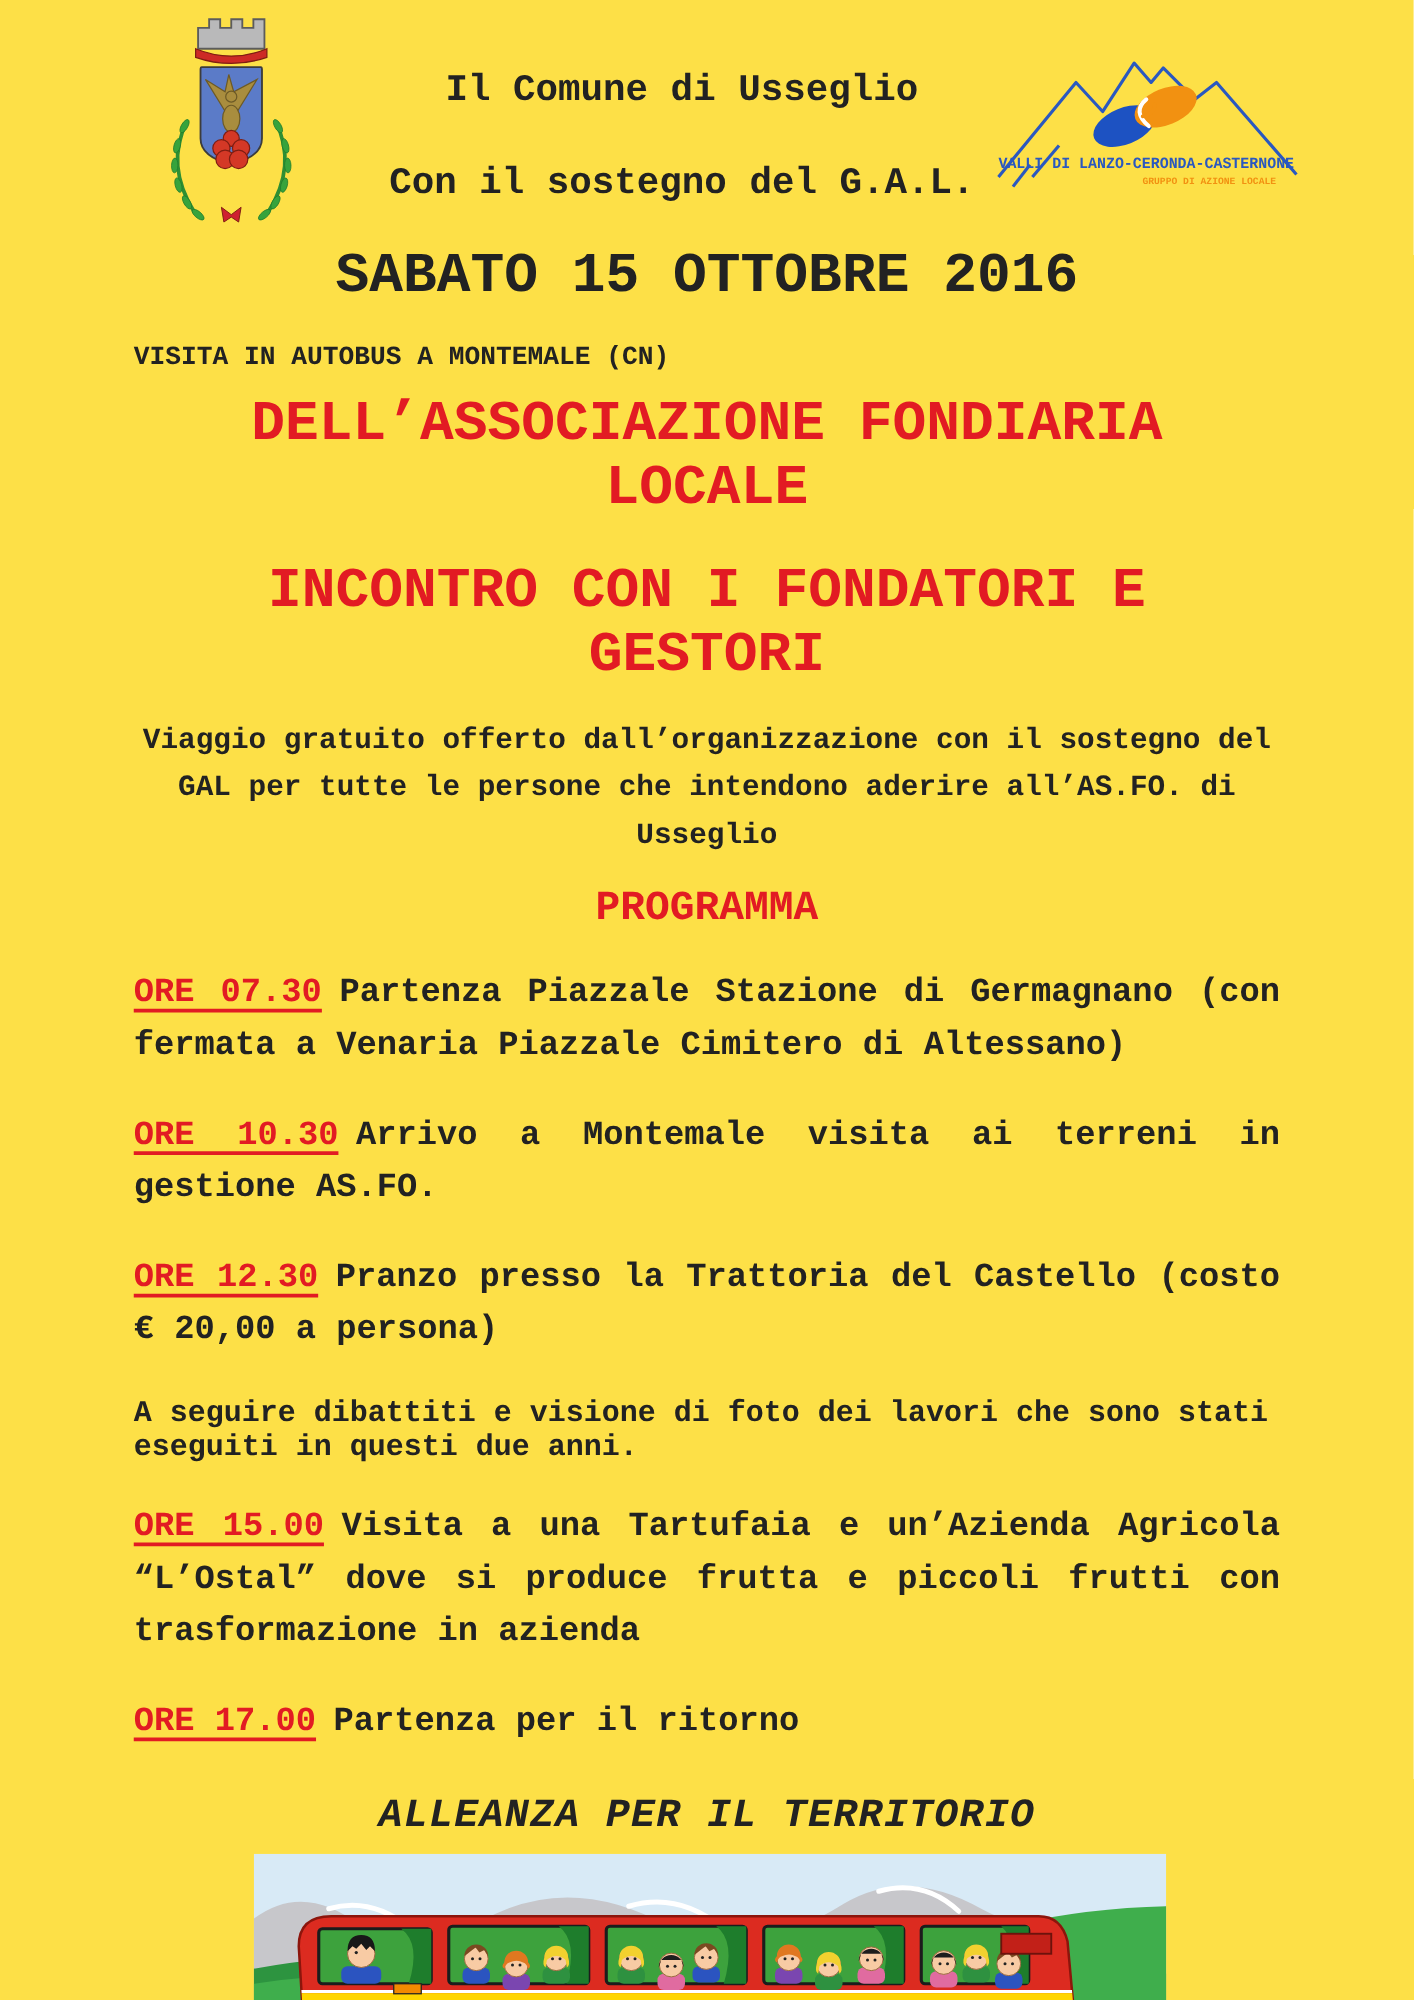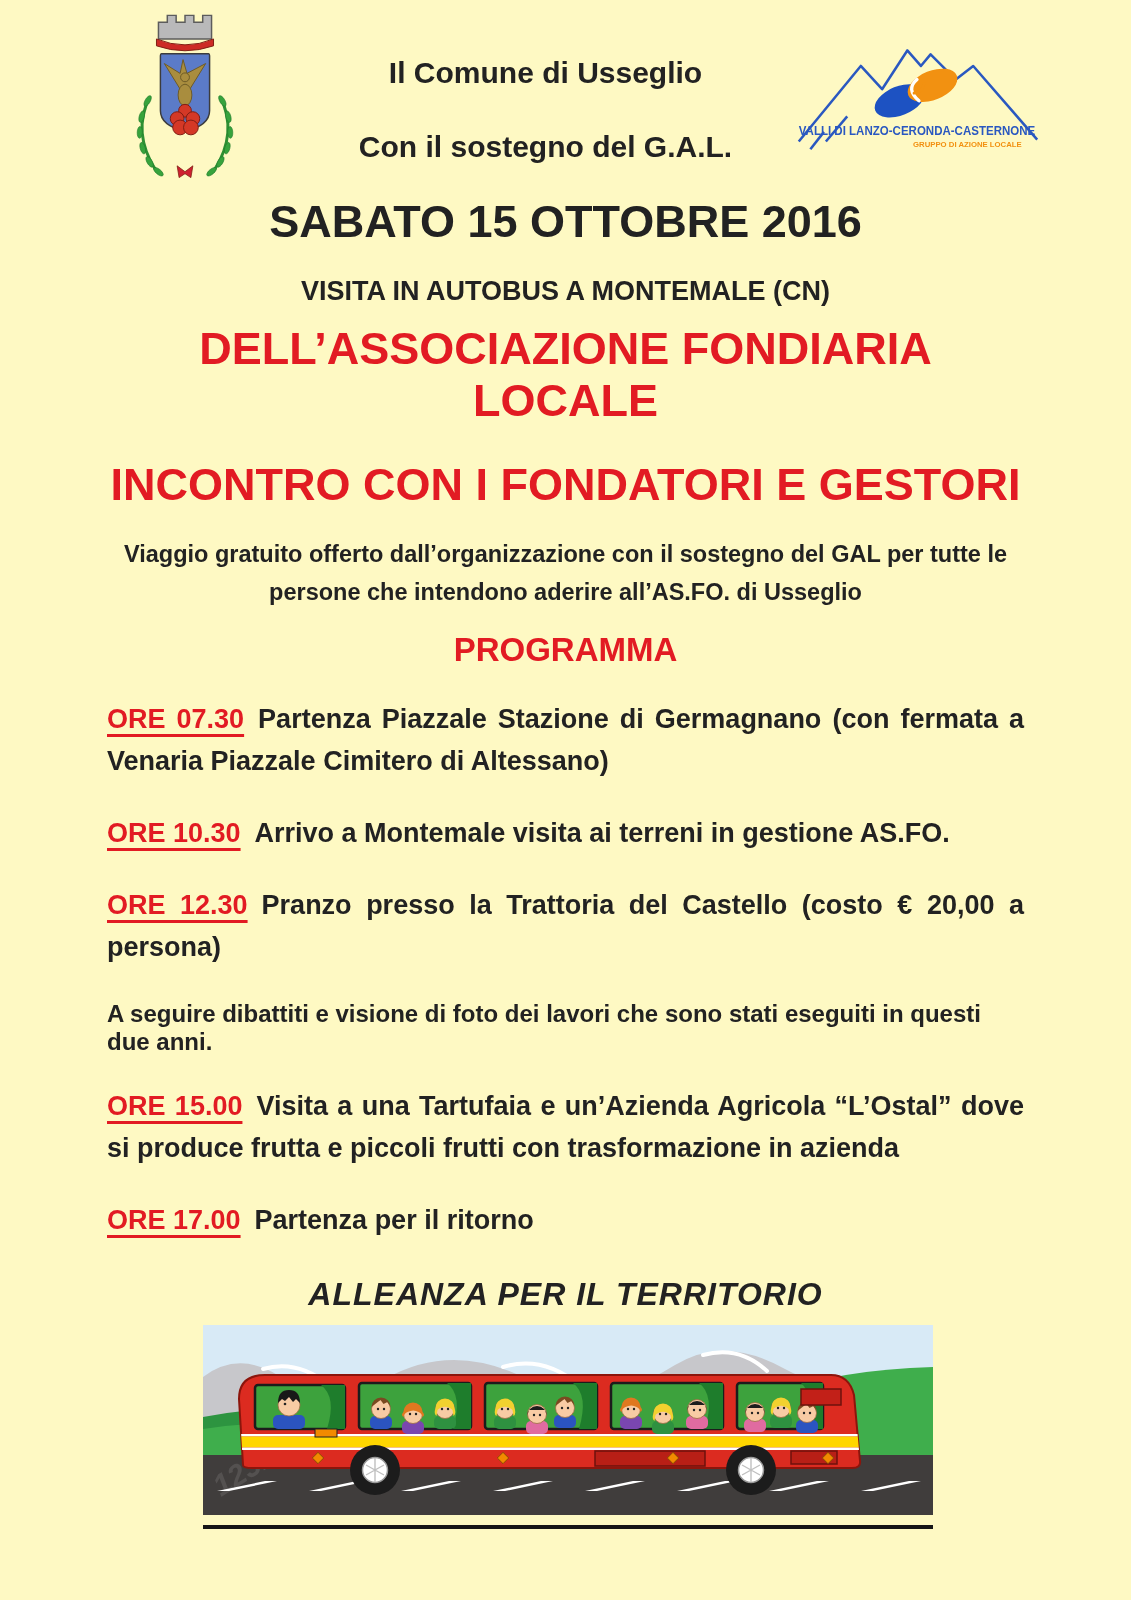--- a/index.html
+++ b/index.html
@@ -1,33 +1,33 @@
 <!DOCTYPE html>
 <html><head>
 <meta charset="utf-8">
 <style>
   html,body { margin:0; padding:0; background:#ffffff; }
   .page {
     position:relative; width:1131px; height:1600px; margin:0 auto;
-    background:#fef9c3; overflow:hidden;
-    font-family:Liberation Sans, sans-serif; font-weight:700; color:#222;
+    background:#fde047; overflow:hidden;
+    font-family:Liberation Mono, monospace; font-weight:700; color:#222;
   }
   .content { padding:0 107px; }
 
   
   .header { position:relative; height:192px; }
   .crest  { position:absolute; left:126px; top:6px; }
   .header-center { position:absolute; left:280px; right:320px; top:56px; text-align:center; }
   .hc-line1 { font-size:30px; }
   .hc-line2 { font-size:30px; margin-top:40px; }
   .gal-logo { position:absolute; right:88px; top:38px; }
 
   
   .date-title  { font-size:45px; text-align:center; margin:4px 0 0; }
-  .transport-title { font-size:27px; text-align:center; margin:28px 0 0; }
+  .transport-title { font-size:21px; text-align:left; margin:28px 0 0; }
   .headline { color:#e21b23; font-size:45px; text-align:center; }
   .headline.l1 { margin-top:32px; }
   .headline.l2 { margin-top:16px; }
   .subheadline { color:#e21b23; font-size:33px; text-align:center; margin-top:28px; }
   .intro { font-size:23.5px; text-align:center; line-height:1.62; margin:24px 0 0; }
   .programma { color:#e21b23; font-size:33px; text-align:center; margin-top:20px; }
 
   
   p.prog { font-size:27px; line-height:1.55; text-align:justify; text-align-last:left; margin:30px 0 0; }
   span.time { color:#e21b23; text-decoration:underline; text-decoration-thickness:3px;

